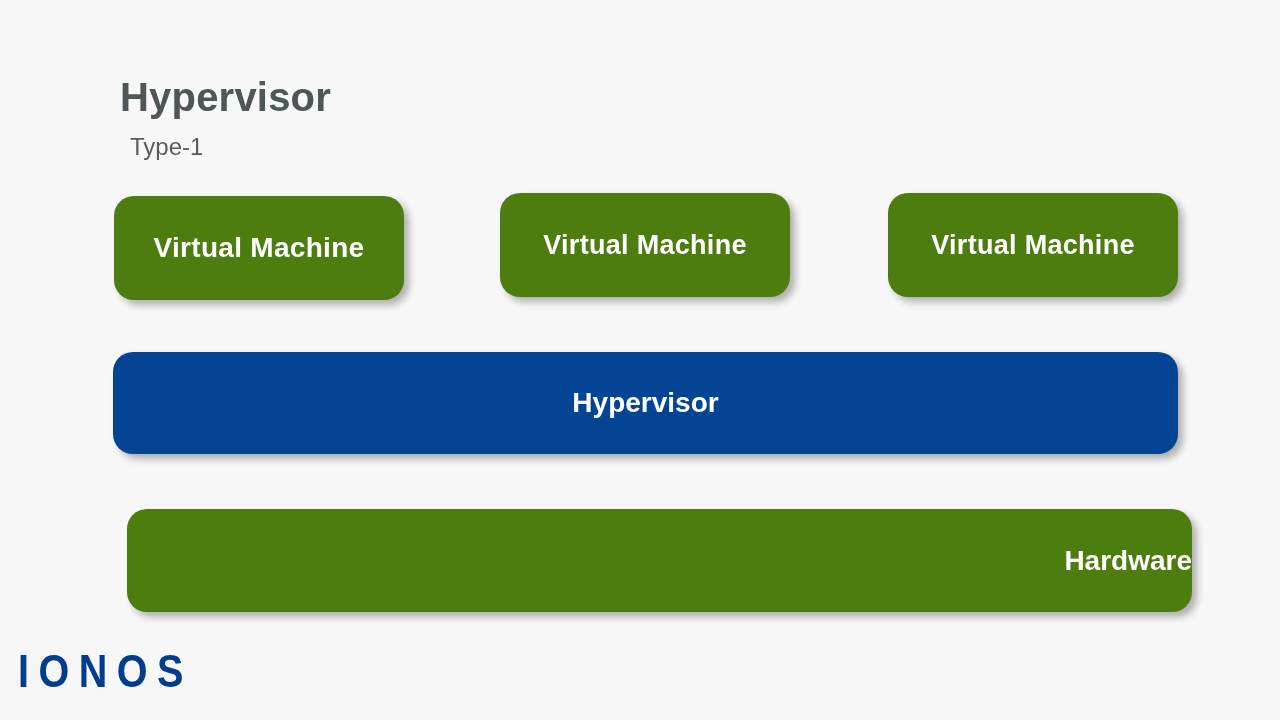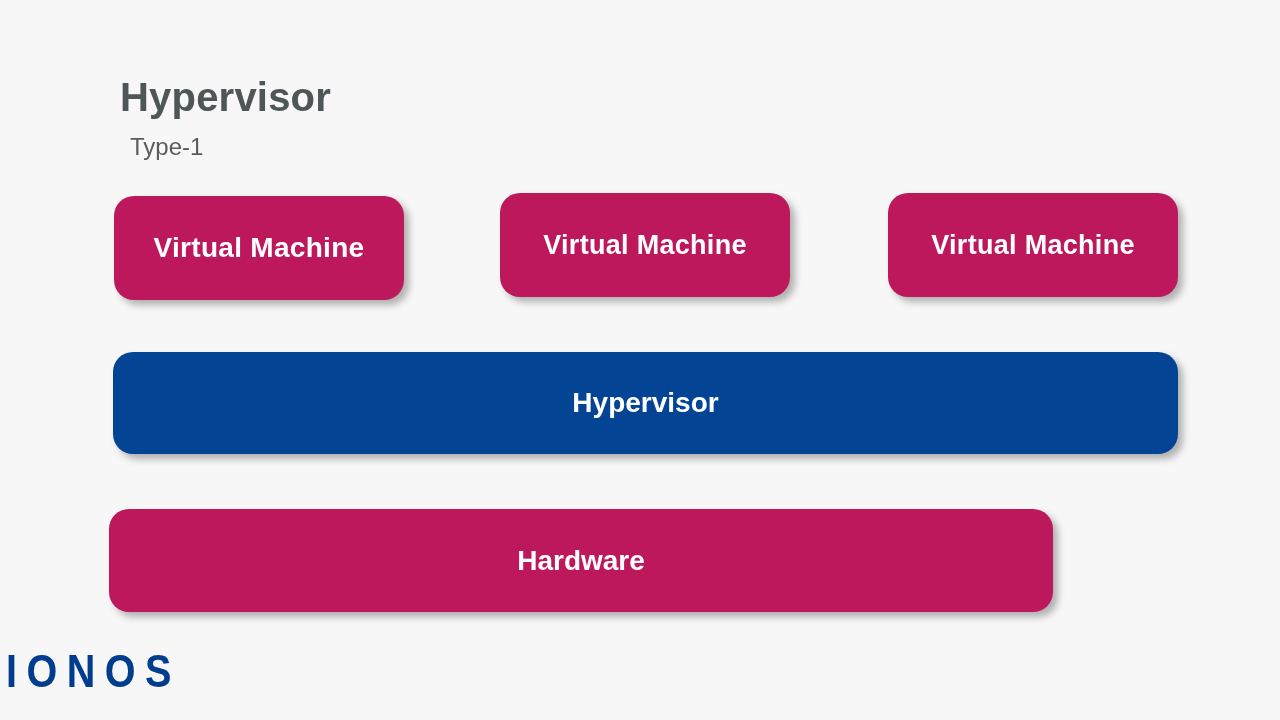--- a/index.html
+++ b/index.html
@@ -57,21 +57,21 @@
     color: #ffffff;
     font-weight: bold;
     text-align: center;
   }
   .block-label {
     display: block;
     line-height: 1;
     white-space: nowrap;
   }
 
-  .block.cyan  { background: #be185d; }
+  .block.cyan  { background: #4d7c0f; }
   .block.navy  { background: #034494; }
 
   
   .vm1 { left: 114px; top: 196px;  width: 290px; height: 104px; border-radius: 20px; }
   .vm2 { left: 500px; top: 193px;  width: 290px; height: 104px; border-radius: 20px; }
   .vm3 { left: 888px; top: 193px;  width: 290px; height: 104px; border-radius: 20px; }
   .vm-label { font-size: 27px; letter-spacing: 0.3px; }
   .vm1 .vm-label { font-size: 28px; }
 
   
@@ -79,32 +79,33 @@
     left: 113px;
     top: 352px;
     width: 1065px;
     height: 102px;
     border-radius: 20px;
   }
   .hypervisor-bar .block-label { font-size: 28px; }
 
   
   .hardware-bar {
-    left: 109px;
+    left: 127px;
     top: 509px;
-    width: 944px;
+    width: 1065px;
     height: 103px;
     border-radius: 20px;
+    justify-content: flex-end;
   }
   .hardware-bar .block-label { font-size: 28px; }
 
   
   .logo {
     position: absolute;
-    left: 6px;
+    left: 18px;
     bottom: 26px;
     display: flex;
     align-items: flex-end;
     margin-top: 8px;
   }
   .logo-text {
     font-family: "Liberation Sans", sans-serif;
     font-size: 46px;
     font-weight: bold;
     color: #003d8f;

